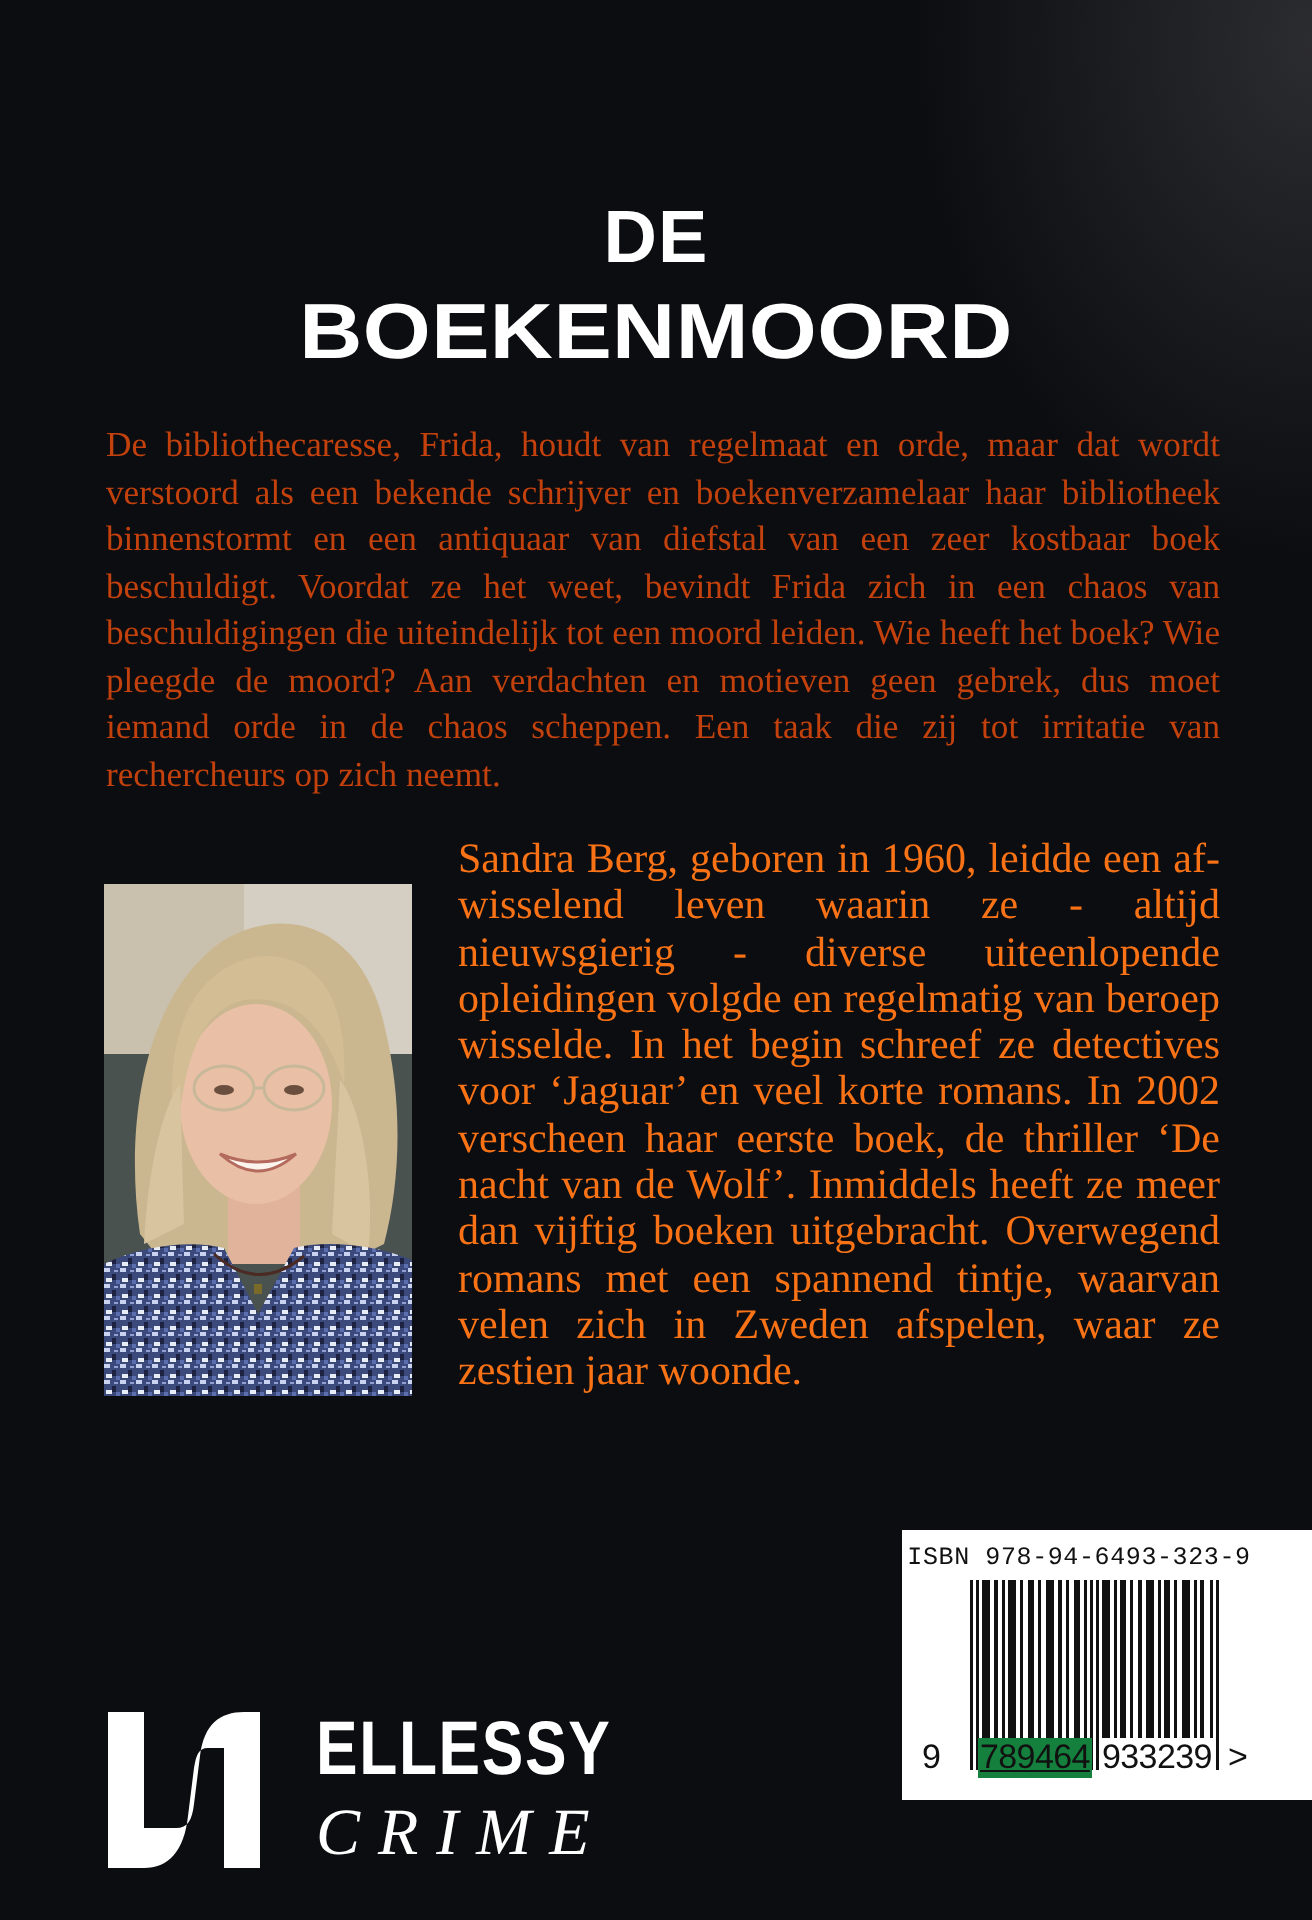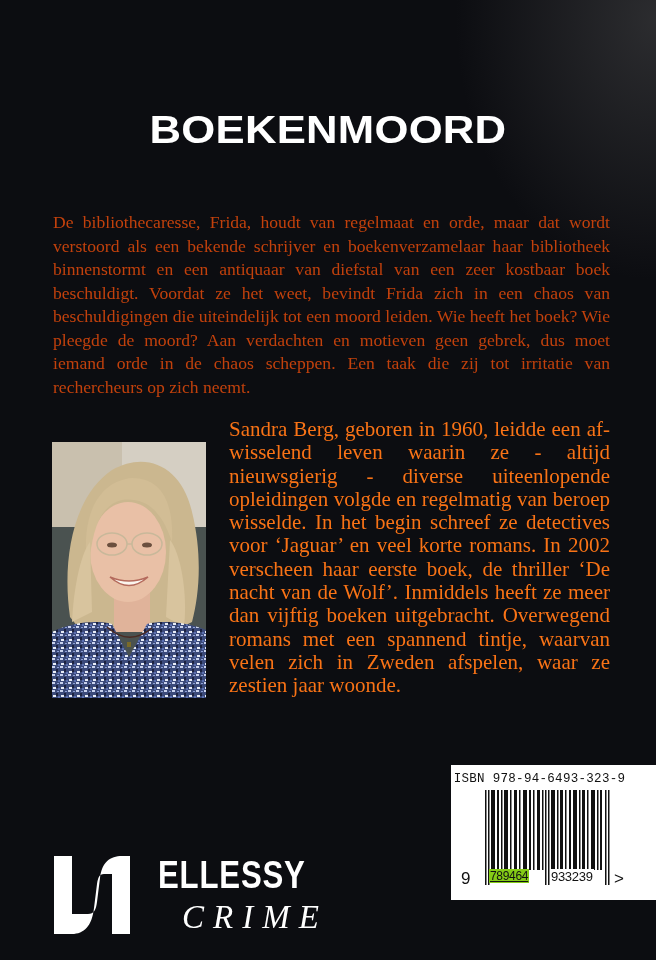--- a/index.html
+++ b/index.html
@@ -52,44 +52,45 @@
       position: absolute; left: 104px; top: 0px;
       font-family: "Liberation Sans", "DejaVu Sans", sans-serif;
       font-weight: bold; font-size: 38px; line-height: 38px;
       color: #fff; letter-spacing: 1px;
       transform: scaleX(0.82); transform-origin: left top;
     }
     .logo-crime {
       position: absolute; left: 104px; top: 44px;
       font-family: "Liberation Serif", "DejaVu Serif", serif;
       font-style: italic; font-size: 33px; line-height: 34px;
-      color: #fff; letter-spacing: 9px; margin-left: 24px;
+      color: #fff; letter-spacing: 9px;
     }
     .barcode-box {
       position: absolute; left: 451px; top: 765px; width: 208px; height: 135px;
       background: #ffffff;
       color: #111;
     }
     .isbn-text {
       position: absolute; left: 0; top: 7px; width: 177px; text-align: center;
       font-family: "Liberation Mono", "DejaVu Sans Mono", monospace;
       font-size: 12.5px; letter-spacing: 0.3px;
     }
     .bars { position: absolute; left: 34px; top: 25px; width: 127px; height: 95px; }
     .ean-first { position: absolute; left: 10px; top: 104px; font-size: 17px; font-family: "Liberation Sans", sans-serif; }
-    .ean-g1 { position: absolute; left: 38px; top: 104px; font-size: 12px; font-family: "Liberation Sans", sans-serif; background:#84cc16; padding:0 1px; letter-spacing: -0.3px; text-decoration: underline;}
-    .ean-g2 { position: absolute; left: 99px; top: 104px; font-size: 13px; font-family: "Liberation Sans", sans-serif; background:#fff; padding:0 1px; letter-spacing: -0.3px;}
+    .ean-g1 { position: absolute; left: 38px; top: 104px; font-size: 17px; font-family: "Liberation Sans", sans-serif; background:#15803d; padding:0 1px; letter-spacing: -0.3px; text-decoration: underline;}
+    .ean-g2 { position: absolute; left: 99px; top: 104px; font-size: 17px; font-family: "Liberation Sans", sans-serif; background:#fff; padding:0 1px; letter-spacing: -0.3px;}
     .ean-arrow { position: absolute; left: 163px; top: 104px; font-size: 17px; font-family: "Liberation Sans", sans-serif; }
   </style>
 </head>
 <body>
 
 <div class="bg-glow"></div>
 
 <h1 class="title">
+  <span class="l1">DE</span>
   <span class="l2">BOEKENMOORD</span>
 </h1>
 
 <p class="blurb">De bibliothecaresse, Frida, houdt van regelmaat en orde, maar dat wordt verstoord als een bekende schrijver en boekenverzamelaar haar bibliotheek binnenstormt en een antiquaar van diefstal van een zeer kostbaar boek beschuldigt. Voordat ze het weet, bevindt Frida zich in een chaos van beschuldigingen die uiteindelijk tot een moord leiden. Wie heeft het boek? Wie pleegde de moord? Aan verdachten en mo­tieven geen gebrek, dus moet iemand orde in de chaos scheppen. Een taak die zij tot irritatie van rechercheurs op zich neemt.</p>
 
 <div class="photo">
   <svg width="154" height="256" viewBox="0 0 154 256">
     <defs>
       <pattern id="floral" width="8" height="8" patternUnits="userSpaceOnUse">
         <rect width="8" height="8" fill="#3b4a7a"></rect>

